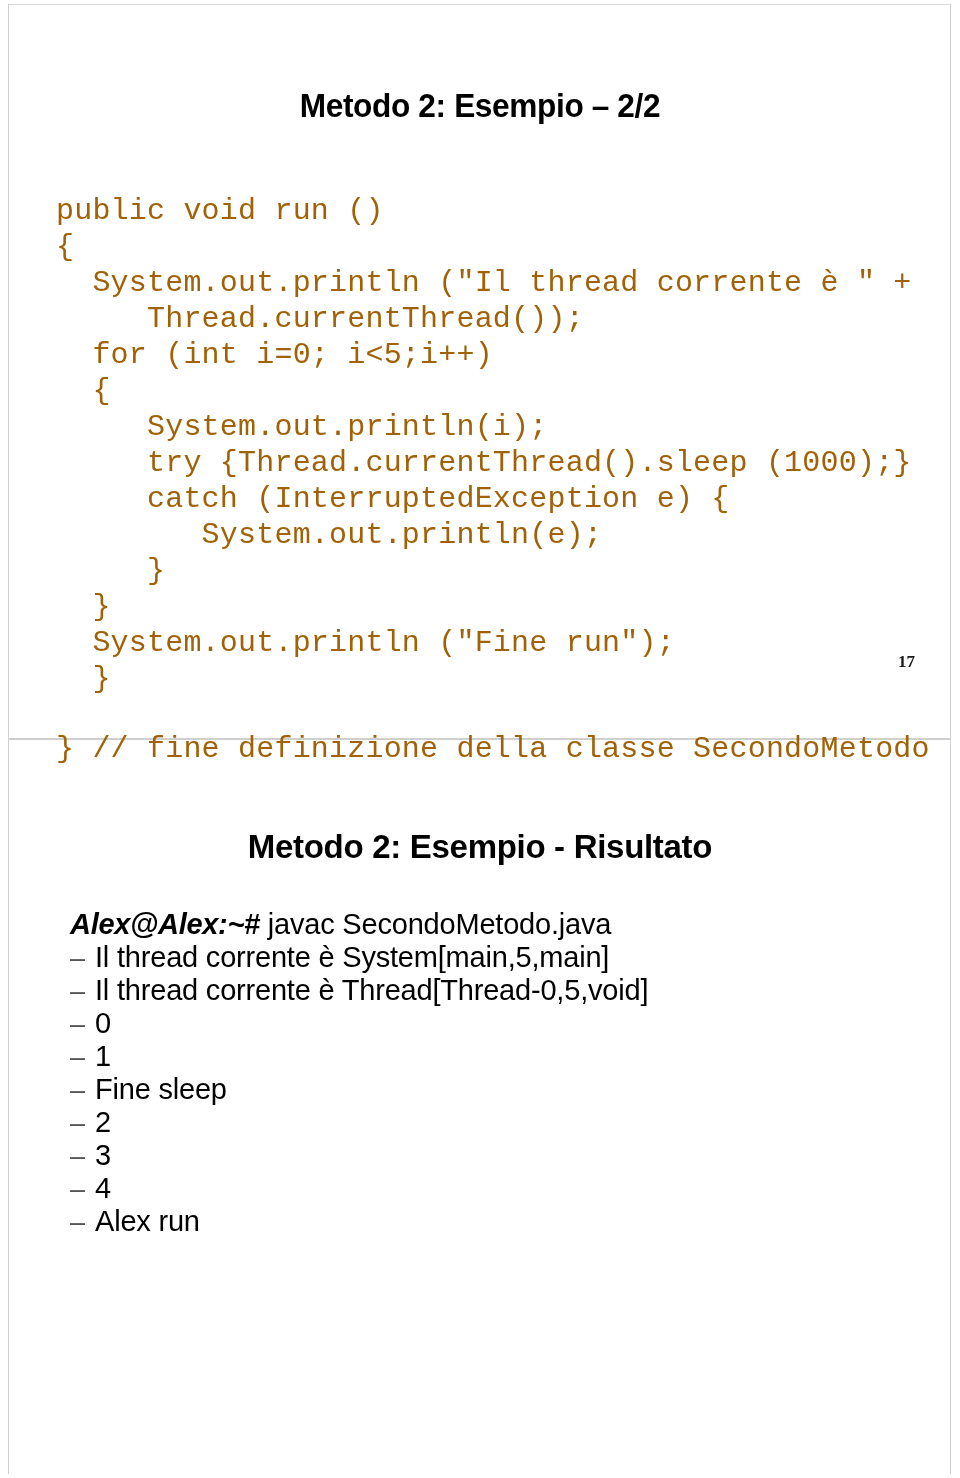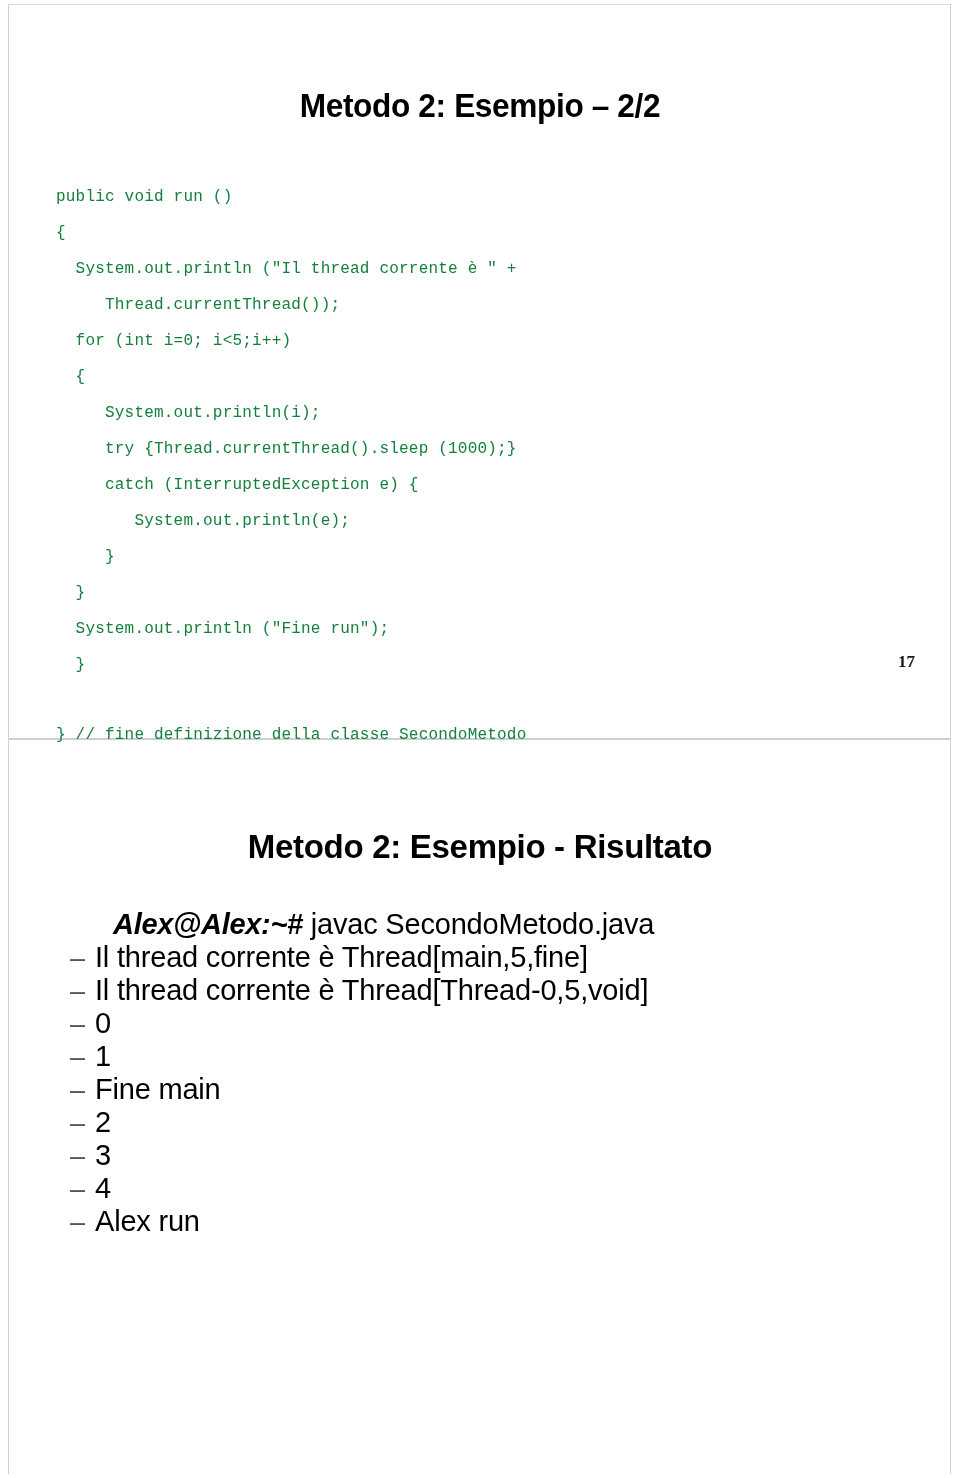--- a/index.html
+++ b/index.html
@@ -80,25 +80,25 @@
     transform: scaleX(0.93);
     transform-origin: center top;
     white-space: nowrap;
   }
 
   .code-block {
     position: absolute;
     left: 56px;
     top: 163px;
     font-family: "Liberation Mono", "DejaVu Sans Mono", monospace;
-    font-size: 16px;
+    font-size: 30px;
     line-height: 36px;
     letter-spacing: 0.2px;
     white-space: pre;
-    color: #15803d;
+    color: #a16207;
   }
   .code-line { white-space: pre; height: 36px; }
   .code-line.blank { height: 34px; }
 
   .page-num {
     position: absolute;
     font-family: "Liberation Serif", serif;
     font-size: 17px;
     color: #1a1a1a;
     font-weight: bold;
@@ -131,21 +131,20 @@
     left: 70px;
     top: 168px;
     font-family: "Liberation Sans", sans-serif;
     font-size: 29px;
     color: #000000;
   }
   .term-line {
     height: 33px;
     line-height: 33px;
     white-space: nowrap;
-    margin-left: 43px;
   }
   .term-prompt {
     font-weight: bold;
     font-style: italic;
     letter-spacing: -0.3px;
   }
   .term-cmd {
     font-weight: normal;
     font-style: normal;
     letter-spacing: -0.2px;
@@ -191,37 +190,37 @@
 
     <div class="terminal">
 
       <div class="term-line">
         <span class="term-prompt">Alex@Alex:~#</span><span class="term-cmd"> javac SecondoMetodo.java</span>
       </div>
 
 
       <div class="out-line">
         <span class="out-dash">–</span>
-        <span class="out-text">Il thread corrente è Thread[main,5,fine]</span>
+        <span class="out-text">Il thread corrente è System[main,5,main]</span>
       </div>
       <div class="out-line">
         <span class="out-dash">–</span>
         <span class="out-text">Il thread corrente è Thread[Thread-0,5,void]</span>
       </div>
       <div class="out-line">
         <span class="out-dash">–</span>
         <span class="out-text">0</span>
       </div>
       <div class="out-line">
         <span class="out-dash">–</span>
         <span class="out-text">1</span>
       </div>
       <div class="out-line">
         <span class="out-dash">–</span>
-        <span class="out-text">Fine main</span>
+        <span class="out-text">Fine sleep</span>
       </div>
       <div class="out-line">
         <span class="out-dash">–</span>
         <span class="out-text">2</span>
       </div>
       <div class="out-line">
         <span class="out-dash">–</span>
         <span class="out-text">3</span>
       </div>
       <div class="out-line">

